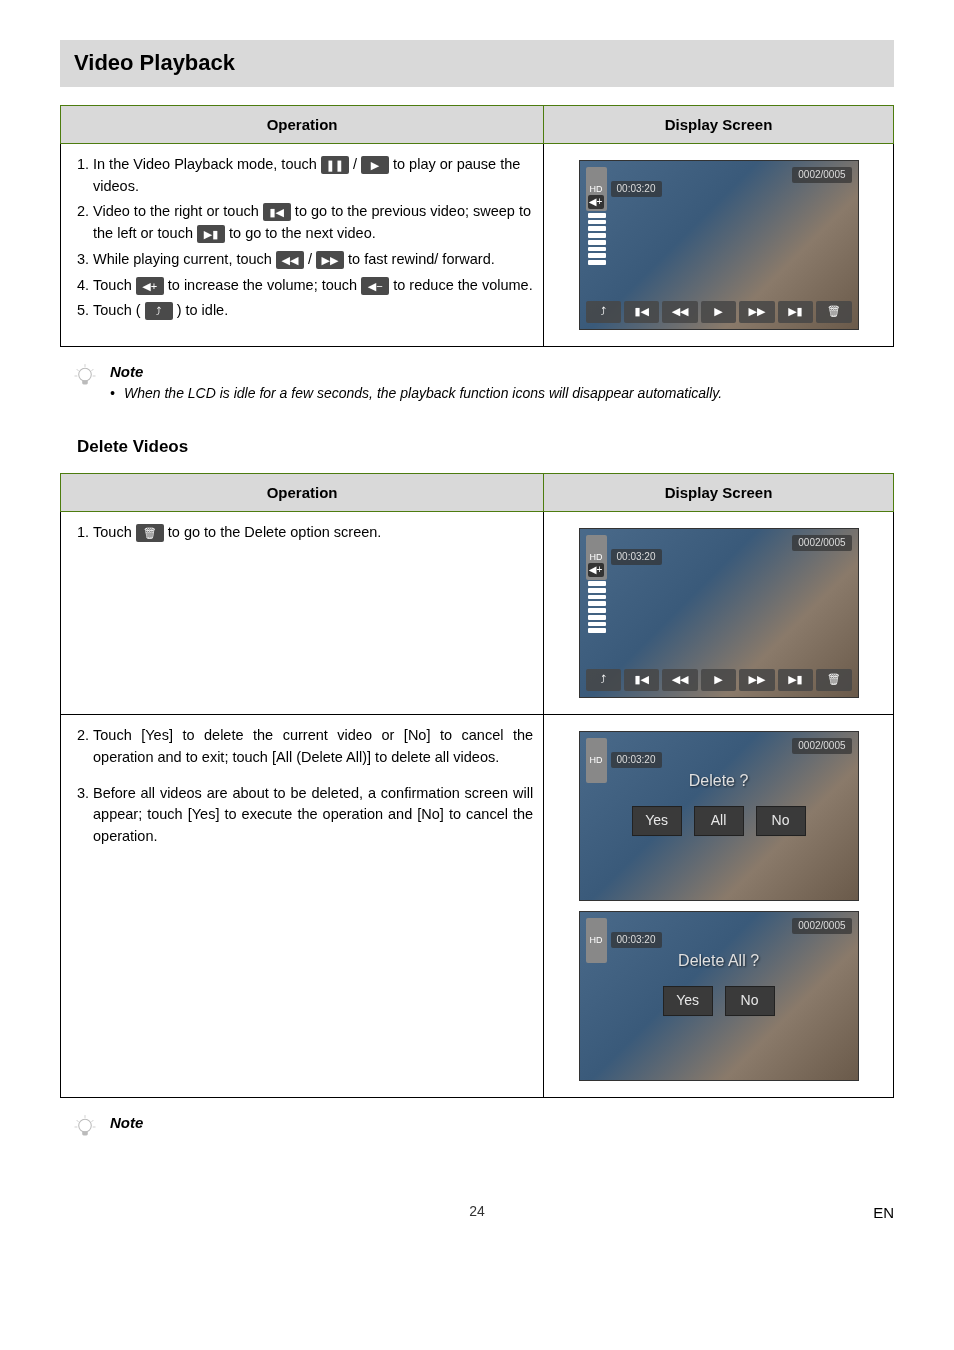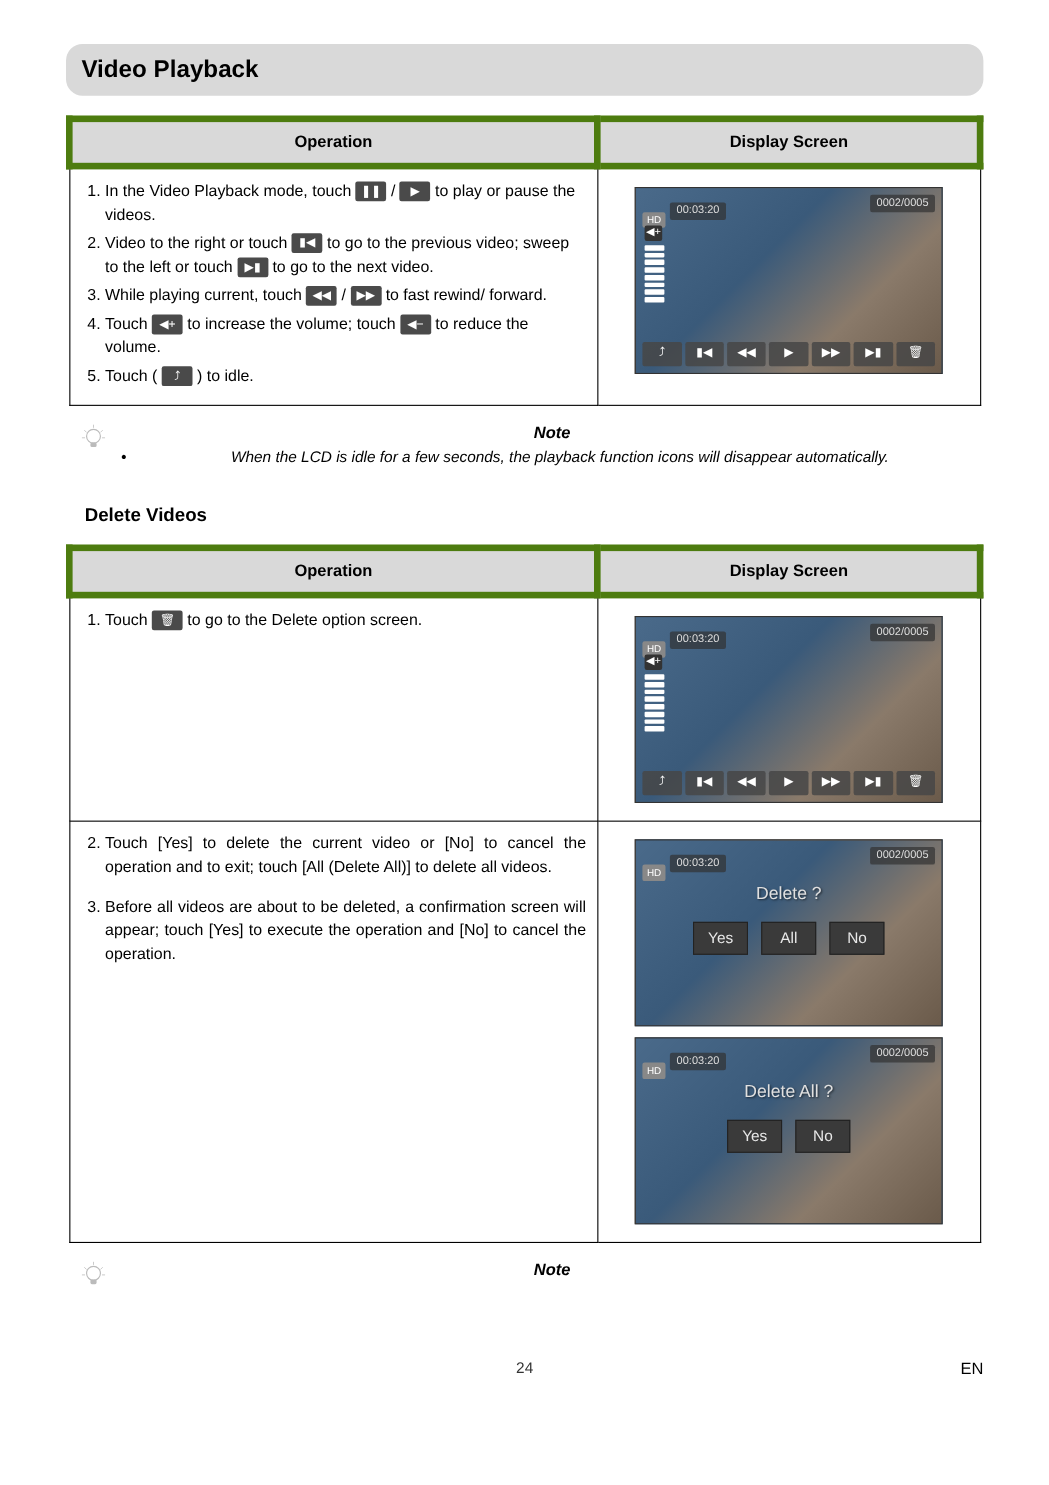--- a/index.html
+++ b/index.html
@@ -12,34 +12,33 @@
     padding: 40px 60px 30px 60px;
     font-size: 14px;
     line-height: 1.4;
   }
   .section-title-bar {
     background: #d9d9d9;
     padding: 8px 14px;
     font-size: 22px;
     font-weight: bold;
     margin-bottom: 18px;
-    border-radius: 15px;
   }
   table.op {
     width: 100%;
     border-collapse: collapse;
     margin-bottom: 14px;
     border: 1px solid #000;
   }
   table.op th {
     background: #d9d9d9;
     font-weight: bold;
     text-align: center;
     padding: 8px;
-    border: 6px solid #4d7c0f;
+    border: 1px solid #4d7c0f;
     font-size: 15px;
   }
   table.op td {
     border: 1px solid #000;
     padding: 10px 10px;
     vertical-align: top;
     font-size: 14.5px;
   }
   .op-col { width: 58%; }
   .disp-col { width: 42%; }
@@ -66,21 +65,21 @@
     margin: 6px auto;
     border: 1px solid #333;
     overflow: hidden;
   }
   .screen .topbar {
     position: absolute; top: 6px; left: 6px;
     display: flex; align-items: center; gap: 4px;
   }
   .hd-badge {
     background: #888; color: #fff; font-size: 9px;
-    padding: 1px 4px; border-radius: 2px; margin-top: 16px;
+    padding: 16px 4px; border-radius: 2px;
   }
   .time-lbl {
     background: rgba(50,50,50,0.7); color: #ddd;
     font-size: 10px; padding: 1px 6px; border-radius: 2px;
   }
   .count-lbl {
     position: absolute; top: 6px; right: 6px;
     background: rgba(50,50,50,0.7); color: #ddd;
     font-size: 10px; padding: 1px 6px; border-radius: 2px;
   }
@@ -119,21 +118,21 @@
     color: #e0e0e0; font-size: 16px; margin-bottom: 14px;
     text-shadow: 1px 1px 2px rgba(0,0,0,0.6);
   }
   .dialog .dbtns { display: flex; gap: 12px; justify-content:center; }
   .dialog .dbtn {
     background: #3a3a3a; color: #e8e8e8;
     padding: 4px 12px; border-radius: 0;
     font-size: 14px; border: 1px solid #222;
     min-width: 50px;
   }
-  .note-block { display: flex; gap: 10px; margin: 4px 0 28px 10px; align-items: flex-start; text-align: center; }
+  .note-block { display: flex; gap: 10px; margin: 4px 0 28px 10px; align-items: flex-start; }
   .note-icon {
     width: 30px; height: 30px; flex-shrink: 0;
     display:flex; align-items:center; justify-content:center;
     position: relative;
   }
   .note-icon svg { width: 28px; height: 28px; }
   .note-body { flex: 1; }
   .note-title { font-style: italic; font-weight: bold; font-size: 15px; margin-bottom: 2px; }
   .note-body ul { list-style: none; padding: 0; }
   .note-body ul li {

